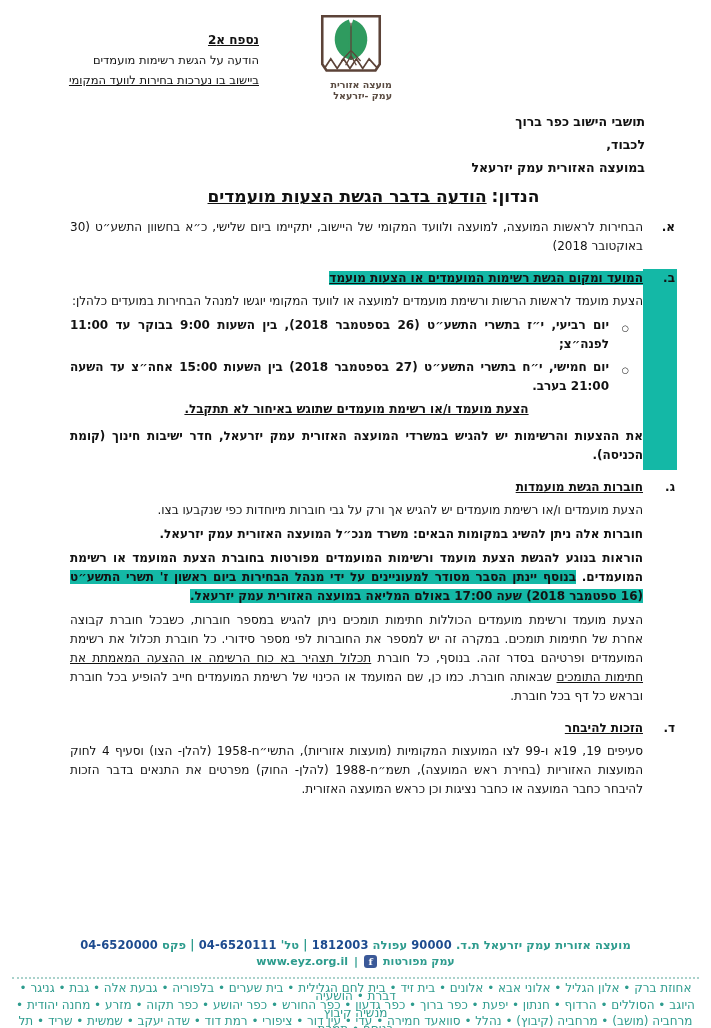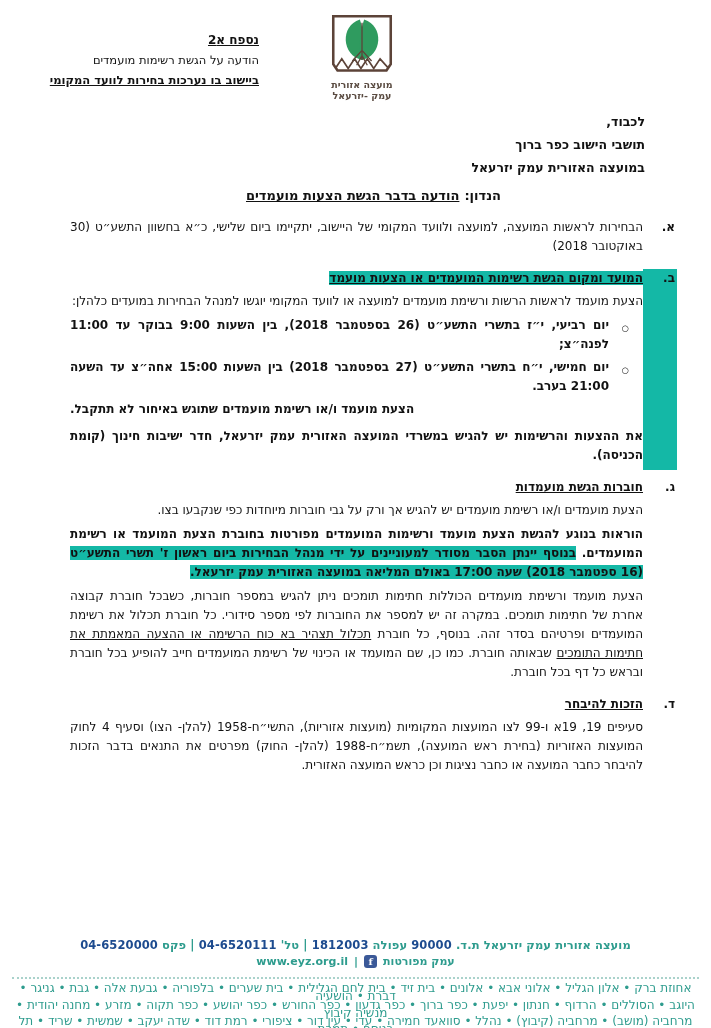--- a/index.html
+++ b/index.html
@@ -9,56 +9,56 @@
     position:relative;
   }
   .page { position:relative; width:711px; height:813px; background:#fff; }
 
   
   .appendix {
     position:absolute; top:30px; left:45px; width:214px;
     direction:rtl; text-align:right; font-size:11.5px; line-height:20px;
   }
   .appendix .l1 { font-weight:bold; text-decoration:underline; font-size:12px; }
-  .appendix .l3 { text-decoration:underline;font-weight:bold; }
+  .appendix .l3 { text-decoration:underline; }
 
-  .logo { position:absolute; top:12px; left:321px; width:82px; text-align:center; }
+  .logo { position:absolute; top:12px; left:310px; width:82px; text-align:right; }
   .logo svg { display:block; margin:0 auto; }
   .logo-text { direction:rtl; font-size:9.5px; font-weight:bold; color:#5a4b41; line-height:10.5px; margin-top:2px; }
 
   .recipient {
     position:absolute; top:110px; right:66px; direction:rtl; text-align:right;
     font-weight:bold; font-size:12.5px; line-height:23px;
   }
 
   
   .main {
     position:absolute; top:184px; right:34px; left:70px;
     direction:rtl; font-size:12px; line-height:19px; text-align:justify;
   }
-  .subject { text-align:center; font-weight:bold; font-size:13px; line-height:24px; margin-bottom:10px; }
+  .subject { text-align:center; font-weight:bold; font-size:17px; line-height:24px; margin-bottom:10px; }
   .subject .pfx { margin-left:5px; }
   .u { text-decoration:underline; }
   .b { font-weight:bold; }
   .hl { background:#14b8a6; }
 
   .sec { display:flex; margin-bottom:8px; }
   .letter { flex:0 0 32px; font-weight:bold; text-align:right; padding-right:2px; }
   .content { flex:1; min-width:0; }
 
   .sec-title { font-weight:bold; margin-bottom:4px; width:fit-content; }
   .para { margin:0 0 5px; }
   .right { text-align:right; }
 
   .bullets { margin:2px 14px 2px 0; }
   .bullet { display:flex; font-weight:bold; margin-bottom:4px; }
   .bullet .dot { flex:0 0 20px; font-size:8.5px; padding-top:3px; text-align:right; }
   .bullet .btxt { flex:1; min-width:0; text-align:justify; }
 
-  .late { font-weight:bold; text-align:left; margin:4px 0 8px; }
+  .late { font-weight:bold; text-decoration:underline; text-align:center; margin:4px 0 8px; }
 
   
   .footer { position:absolute; left:0; right:0; top:938px; direction:rtl; text-align:center; color:#2e9c8e; }
   .f-line1 { font-size:11.5px; font-weight:bold; letter-spacing:0.1px; }
   .f-line1 .num { color:#1d4b8f; }
   .f-line2 { margin-top:3px; font-size:11px; font-weight:bold;
              display:flex; justify-content:center; align-items:center; gap:6px; }
   .fb { width:13px; height:13px; border-radius:3px; background:#3b5998; color:#fff;
         font-size:10px; line-height:13px; text-align:center; font-weight:bold;
         font-family:"DejaVu Serif","Liberation Serif",serif; display:inline-block; }
@@ -87,22 +87,22 @@
         <path d="M32 10 L32 45 M32 36 L23 46 M32 36 L41 46 M32 41 L27 50 M32 41 L37 50" fill="none" stroke="#5c4338" stroke-width="1.2"></path>
       </svg>
     </span>
     <div class="logo-text">
       <div>מועצה אזורית</div>
       <div>עמק -יזרעאל</div>
     </div>
   </div>
 
   <div class="recipient">
+    <div>תושבי הישוב כפר ברוך</div>
     <div>לכבוד,</div>
-    <div>תושבי הישוב כפר ברוך</div>
     <div>במועצה האזורית עמק יזרעאל</div>
   </div>
 
   <div class="main">
 
     <div class="subject">
       <div>
         <span class="pfx">הנדון:</span><span class="u">הודעה בדבר הגשת הצעות מועמדים</span>
       </div>
     </div>
@@ -132,20 +132,21 @@
         <div class="late">הצעת מועמד ו/או רשימת מועמדים שתוגש באיחור לא תתקבל.</div>
         <div class="para b">את ההצעות והרשימות יש להגיש במשרדי המועצה האזורית עמק יזרעאל, חדר ישיבות חינוך (קומת הכניסה).</div>
       </div>
     </div>
 
     <div class="sec">
       <div class="letter">ג.</div>
       <div class="content">
         <div class="sec-title"><span class="u">חוברות הגשת מועמדות</span></div>
         <div class="para">הצעת מועמדים ו/או רשימת מועמדים יש להגיש אך ורק על גבי חוברות מיוחדות כפי שנקבעו בצו.</div>
+        <div class="para b right">חוברות אלה ניתן להשיג במקומות הבאים: משרד מנכ״ל המועצה האזורית עמק יזרעאל.</div>
         <div class="para b">
           <span>הוראות בנוגע להגשת הצעת מועמד ורשימות המועמדים מפורטות בחוברת הצעת המועמד או רשימת המועמדים. </span><span class="hl">בנוסף יינתן הסבר מסודר למעוניינים על ידי מנהל הבחירות ביום ראשון ז' תשרי התשע״ט (16 ספטמבר 2018) שעה 17:00 באולם המליאה במועצה האזורית עמק יזרעאל.</span>
         </div>
         <div class="para">
           <span>הצעת מועמד ורשימת מועמדים הכוללות חתימות תומכים ניתן להגיש במספר חוברות, כשבכל חוברת קבוצה אחרת של חתימות תומכים. במקרה זה יש למספר את החוברות לפי מספר סידורי. כל חוברת תכלול את רשימת המועמדים ופרטיהם בסדר זהה. בנוסף, כל חוברת </span><span class="u">תכלול תצהיר בא כוח הרשימה או ההצעה המאמתת את חתימות התומכים</span><span> שבאותה חוברת. כמו כן, שם המועמד או הכינוי של רשימת המועמדים חייב להופיע בכל חוברת ובראש כל דף בכל חוברת.</span>
         </div>
       </div>
     </div>
 
     <div class="sec">

